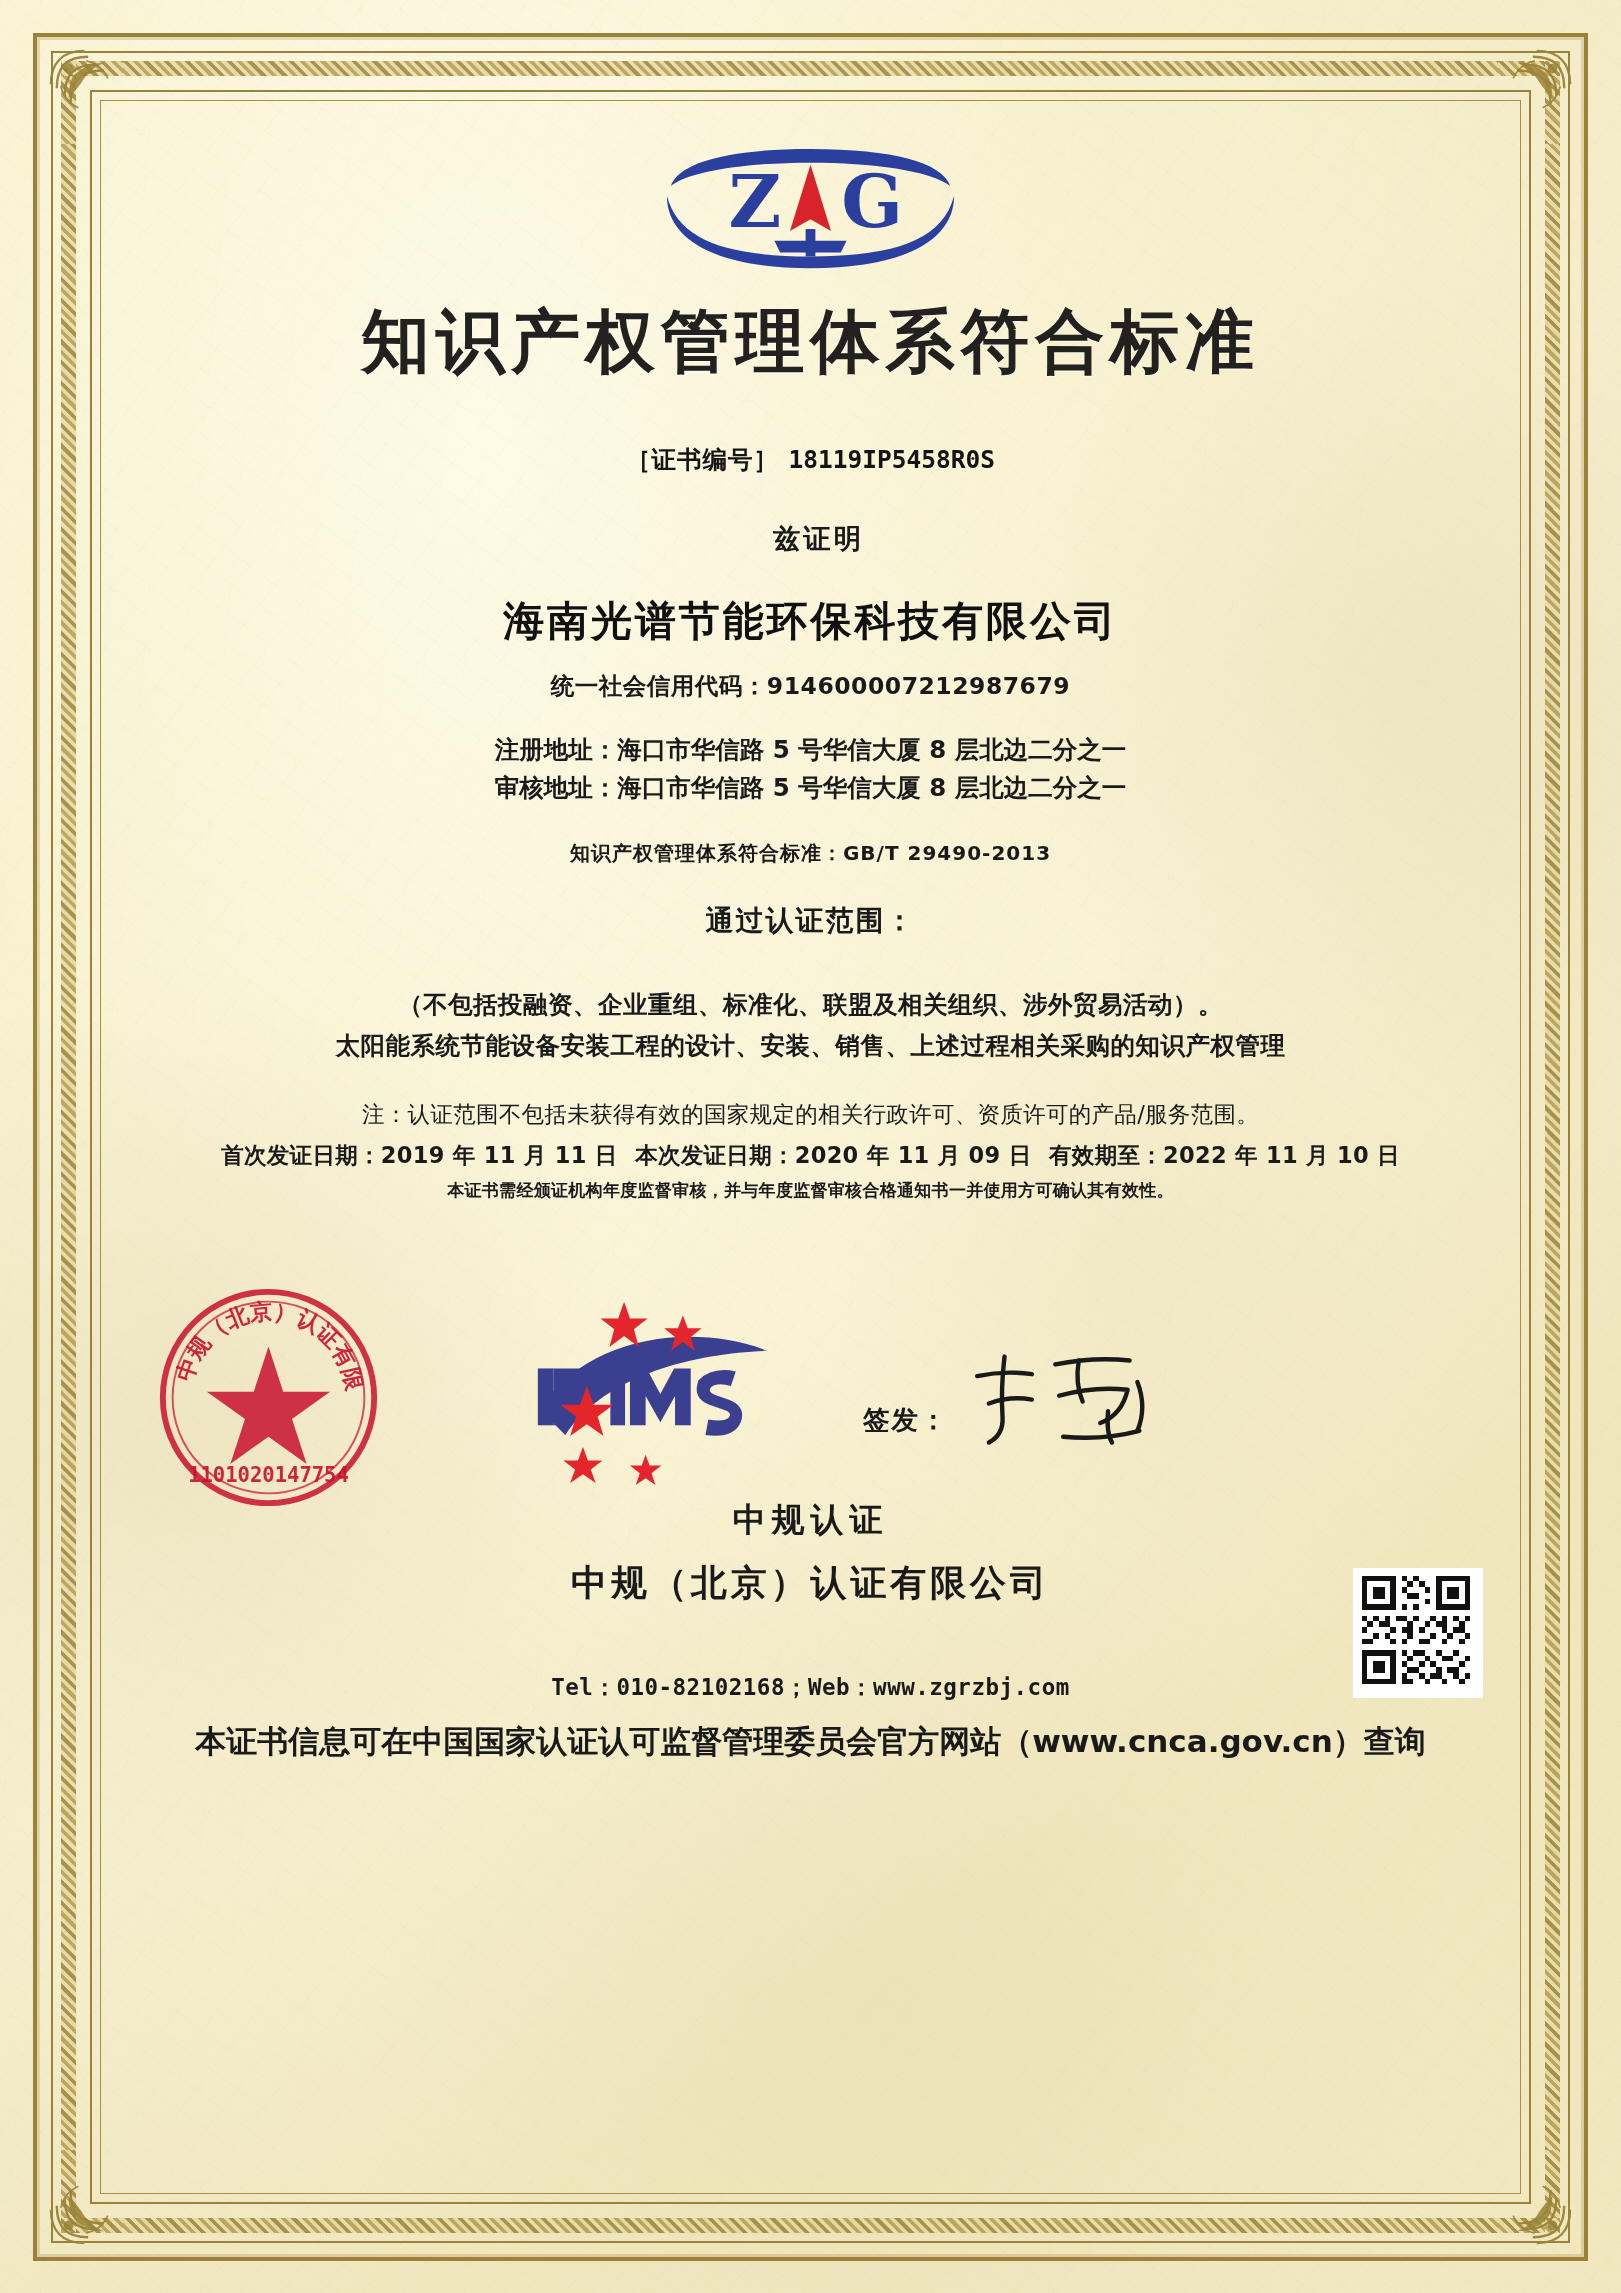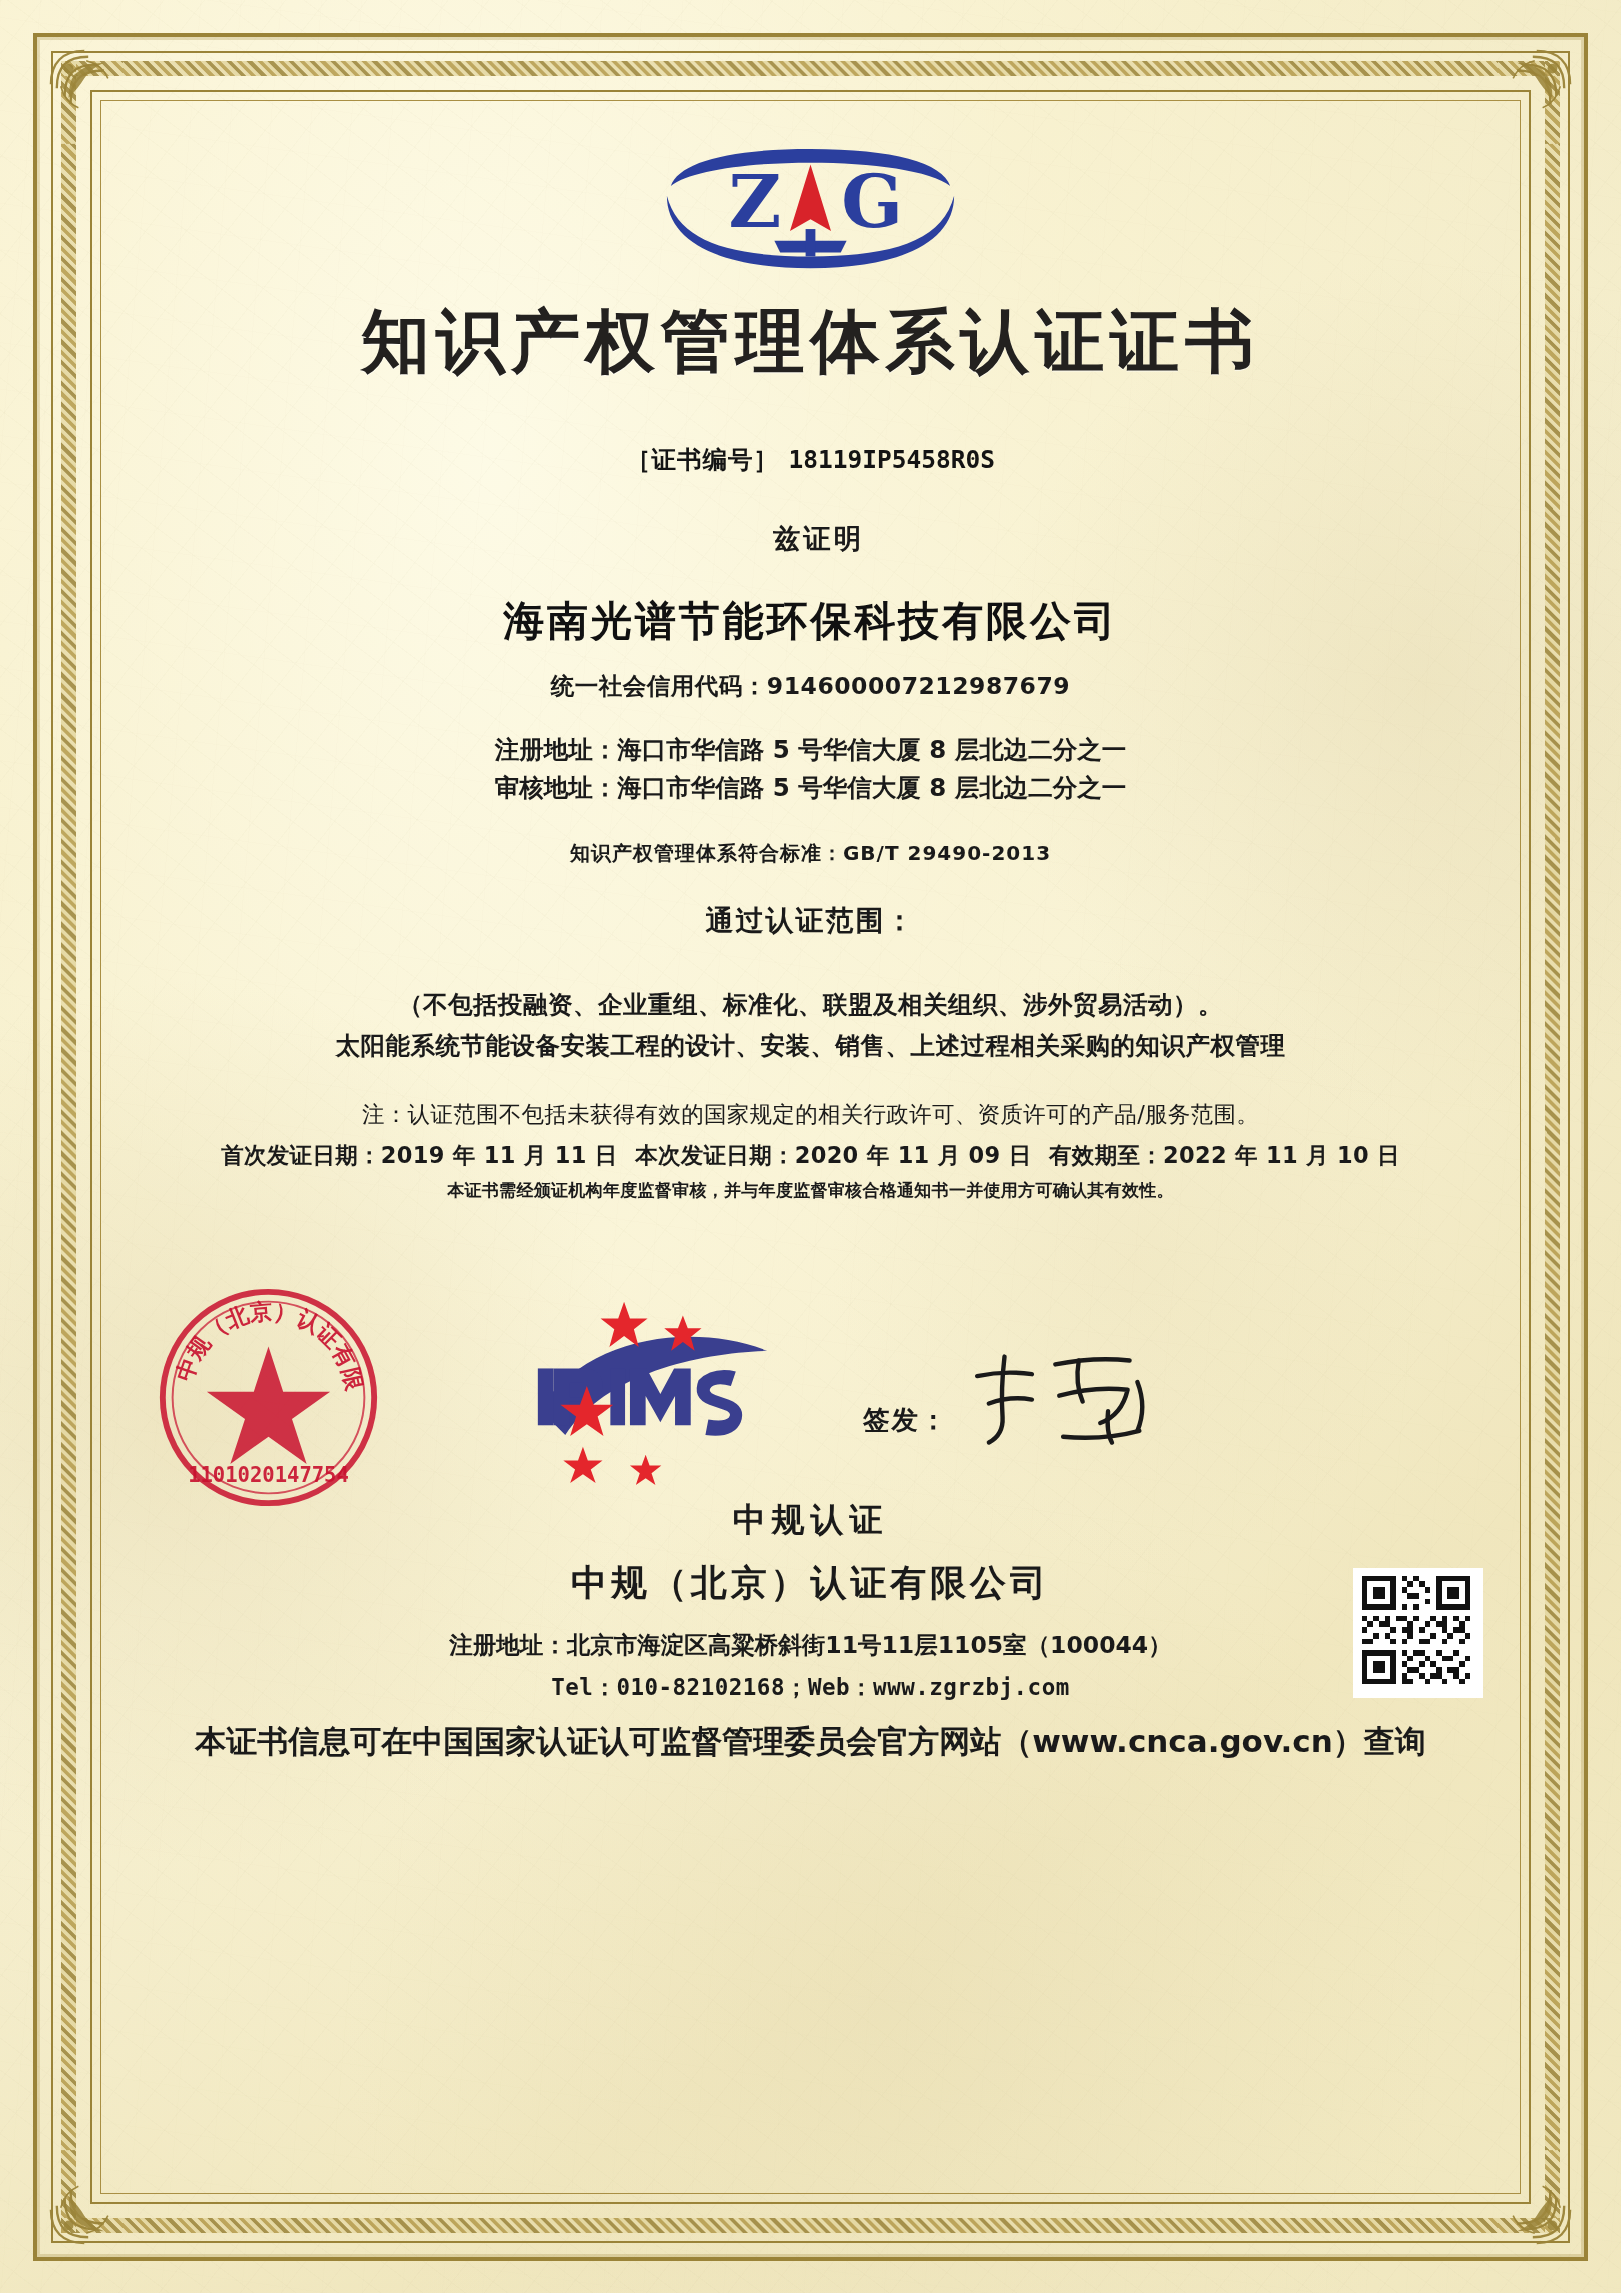--- a/index.html
+++ b/index.html
@@ -390,21 +390,21 @@
         <path d="M22 40 C60 8 270 8 308 40 C300 16 250 2 165 2 C80 2 30 16 22 40 Z" fill="#2b3f9e"></path>
         <path d="M18 50 C18 96 70 124 165 124 C260 124 312 96 312 50 C300 96 250 112 165 112 C80 112 30 96 18 50 Z" fill="#2b3f9e"></path>
         <text x="108" y="82" font-family="DejaVu Serif, serif" font-size="74" font-weight="bold" fill="#2b3f9e" text-anchor="middle">Z</text>
         <text x="228" y="82" font-family="DejaVu Serif, serif" font-size="74" font-weight="bold" fill="#2b3f9e" text-anchor="middle">G</text>
         <path d="M165 18 L186 86 L165 74 L144 86 Z" fill="#d8232a"></path>
         <path d="M128 96 L202 96 L196 108 L134 108 Z" fill="#2b3f9e"></path>
         <path d="M160 84 h10 v28 h-10 z" fill="#2b3f9e"></path>
       </svg>
     </div>
 
-    <div class="cert-title">知识产权管理体系认证证书</div>
+    <div class="cert-title">知识产权管理体系符合标准</div>
 
     <div class="cert-no">
       <span>［证书编号］</span>
       <span class="num">18119IP5458R0S</span>
     </div>
 
     <div class="hereby">兹证明</div>
 
     <div class="company">海南光谱节能环保科技有限公司</div>
 
@@ -481,21 +481,20 @@
             <path d="M100 58 q36 -10 70 -6 q-6 26 -28 34"></path>
             <path d="M104 100 q40 4 78 -6"></path>
             <path d="M150 74 q-2 22 4 32"></path>
             <path d="M180 44 q10 26 0 50"></path>
           </g>
         </svg>
       </div>
 
       <div class="zgrz-cn">中规认证</div>
       <div class="issuer">中规（北京）认证有限公司</div>
-      <div class="issuer-addr">注册地址：北京市海淀区高粱桥斜街11号11层1105室（100044）</div>
       <div class="issuer-contact">Tel：010-82102168；Web：www.zgrzbj.com</div>
       <div class="footer-note">本证书信息可在中国国家认证认可监督管理委员会官方网站（www.cnca.gov.cn）查询</div>
 
       <div class="qr">
         <svg viewBox="0 0 42 42" width="120" height="120" shape-rendering="crispEdges">
           <rect width="42" height="42" fill="#ffffff"></rect>
           <g fill="#111111">
             <rect x="2" y="2" width="12" height="12"></rect>
             <rect x="4" y="4" width="8" height="8" fill="#fff"></rect>
             <rect x="6" y="6" width="4" height="4"></rect>

